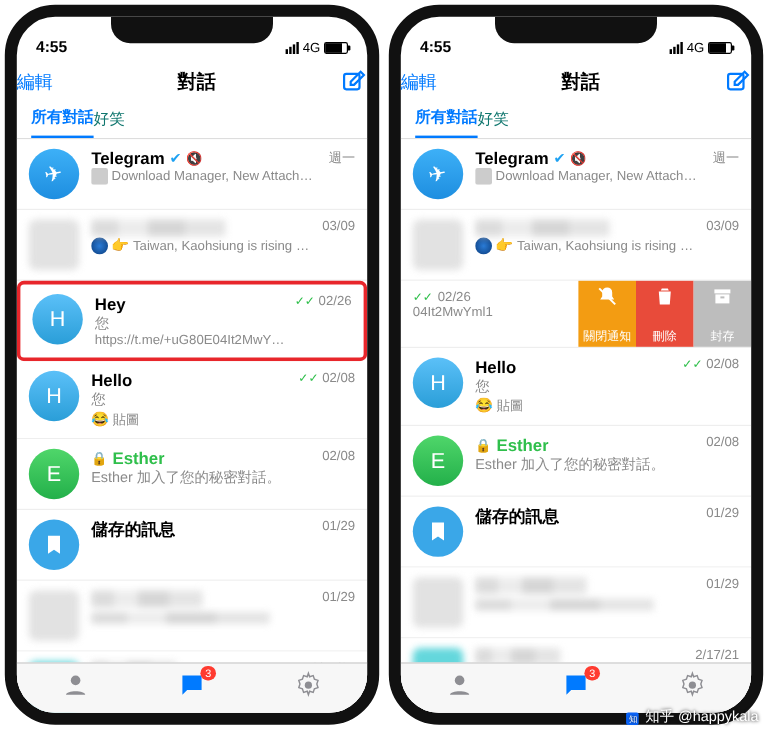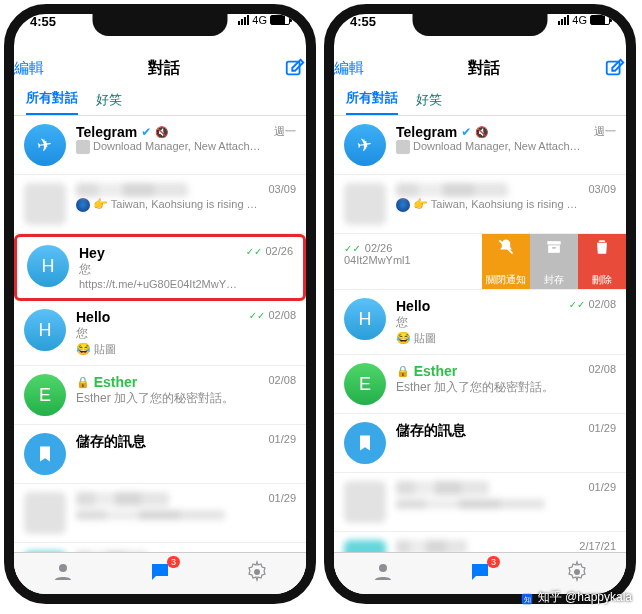--- a/index.html
+++ b/index.html
@@ -1,32 +1,32 @@
 <!DOCTYPE html>
 <html><head>
 <meta charset="utf-8">
 <style>
   *{box-sizing:border-box;margin:0;padding:0;font-family:-apple-system,"Helvetica Neue",Arial,sans-serif}
   body{background:#fff;width:642px;height:614px;overflow:hidden;position:relative}
   .stage{display:flex;gap:8px;padding:4px}
   .phone{width:312px;height:600px;border:10px solid #111;border-radius:42px;background:#fff;position:relative;overflow:hidden}
   .notch{position:absolute;top:0;left:50%;transform:translateX(-50%);width:135px;height:22px;background:#111;border-radius:0 0 16px 16px;z-index:5}
-  .statusbar{height:34px;display:flex;align-items:flex-start;justify-content:space-between;padding:0 16px 2px;font-size:13px;font-weight:600}
+  .statusbar{height:34px;display:flex;align-items:flex-end;justify-content:space-between;padding:0 16px 2px;font-size:13px;font-weight:600}
   .status-r{display:flex;align-items:center;gap:3px;font-size:11px;font-weight:500}
   .sig{display:inline-flex;gap:1px;align-items:flex-end}
   .sig i{width:2px;background:#000;display:inline-block}
   .sig i:nth-child(1){height:4px}.sig i:nth-child(2){height:6px}.sig i:nth-child(3){height:8px}.sig i:nth-child(4){height:10px}
   .batt{width:20px;height:10px;border:1px solid #000;border-radius:2px;position:relative}
   .batt::after{content:"";position:absolute;right:-3px;top:2px;width:2px;height:4px;background:#000;border-radius:0 1px 1px 0}
   .batt i{display:block;height:100%;width:75%;background:#000}
   .navbar{height:40px;display:flex;align-items:center;justify-content:space-between;padding:0 0}
   .nav-btn{color:#007aff;font-size:15px;font-weight:400}
   .nav-title{font-size:16px;font-weight:600}
   .compose{width:22px;height:22px;color:#007aff}
-  .tabsrow{display:flex;gap:18px;padding:0 12px;height:28px;align-items:flex-end;border-bottom:.5px solid #ddd}
+  .tabsrow{display:flex;padding:0 12px;height:28px;align-items:center;border-bottom:.5px solid #ddd}
   .tab{font-size:13px;color:#0f766e;padding-bottom:6px}
   .tab.active{color:#007aff;font-weight:600;border-bottom:2px solid #007aff}
   .list{overflow:hidden}
   .row{display:flex;padding:8px 10px;border-bottom:.5px solid #eee;min-height:56px;position:relative;background:#fff}
   .row.sel{border:3px solid #e8262b;border-radius:6px}
   .av{width:42px;height:42px;border-radius:50%;display:flex;align-items:center;justify-content:center;color:#fff;font-size:18px;font-weight:500;flex-shrink:0;margin-right:10px}
   .av.tg{background:linear-gradient(#3db0f7,#1e8ee0)}
   .av.blu{background:linear-gradient(#5bc0f8,#2a9ed8)}
   .av.grn{background:linear-gradient(#4fd66a,#23b04a)}
   .av.bm{background:#3aa7e8}
@@ -296,33 +296,33 @@
           <div class="sub2">04It2MwYml1</div>
         </div>
         <div class="swipe">
           <div class="act mute-a">
             <svg viewBox="0 0 24 24" fill="#fff">
                 <path d="M12 3a5 5 0 015 5v4l2 3H5l2-3V8a5 5 0 015-5z"></path>
                 <line x1="4" y1="4" x2="20" y2="20" stroke="#fff" stroke-width="2"></line>
               </svg>
             <span>關閉通知</span>
           </div>
+          <div class="act del">
+            <svg viewBox="0 0 24 24" fill="#fff">
+                <path d="M6 7h12l-1 13H7zM9 4h6l1 2H8z"></path>
+              </svg>
+            <span>刪除</span>
+          </div>
           <div class="act arc">
             <svg viewBox="0 0 24 24" fill="#fff">
                 <rect x="4" y="5" width="16" height="4"></rect>
                 <rect x="5" y="10" width="14" height="9"></rect>
                 <rect x="10" y="12" width="4" height="2" fill="#bdbdbd"></rect>
               </svg>
             <span>封存</span>
-          </div>
-          <div class="act del">
-            <svg viewBox="0 0 24 24" fill="#fff">
-                <path d="M6 7h12l-1 13H7zM9 4h6l1 2H8z"></path>
-              </svg>
-            <span>刪除</span>
           </div>
         </div>
       </div>
 
       <div class="row">
         <div class="av blu">H</div>
         <div class="body">
           <div class="line1">
               <span class="name">Hello</span>
             </div>

